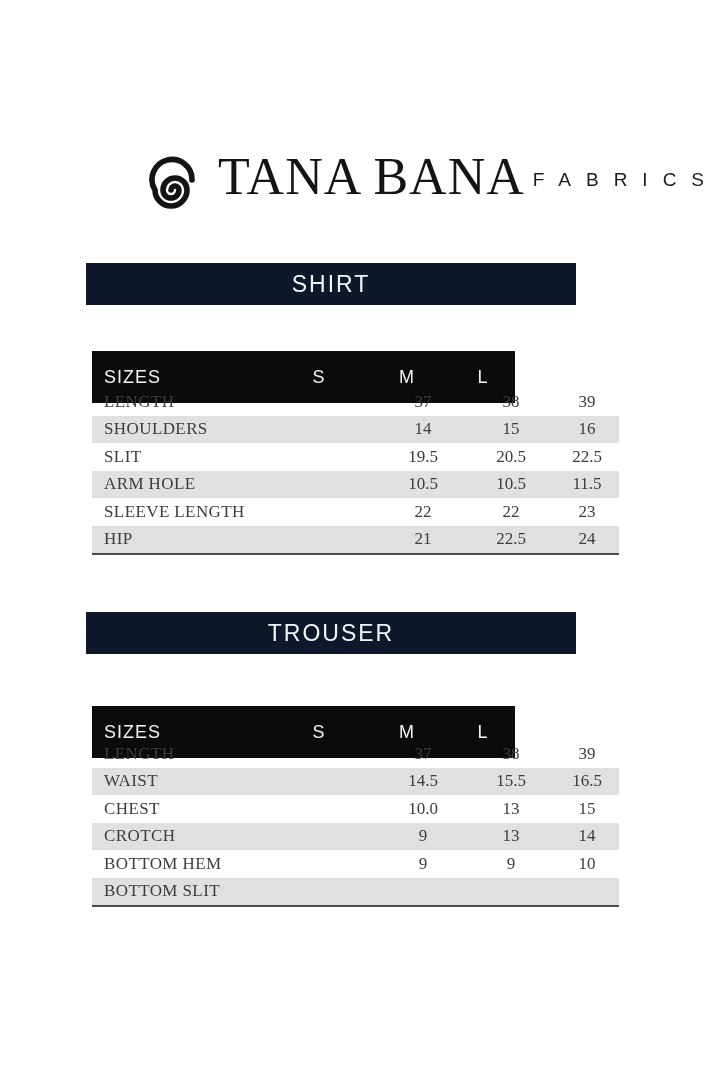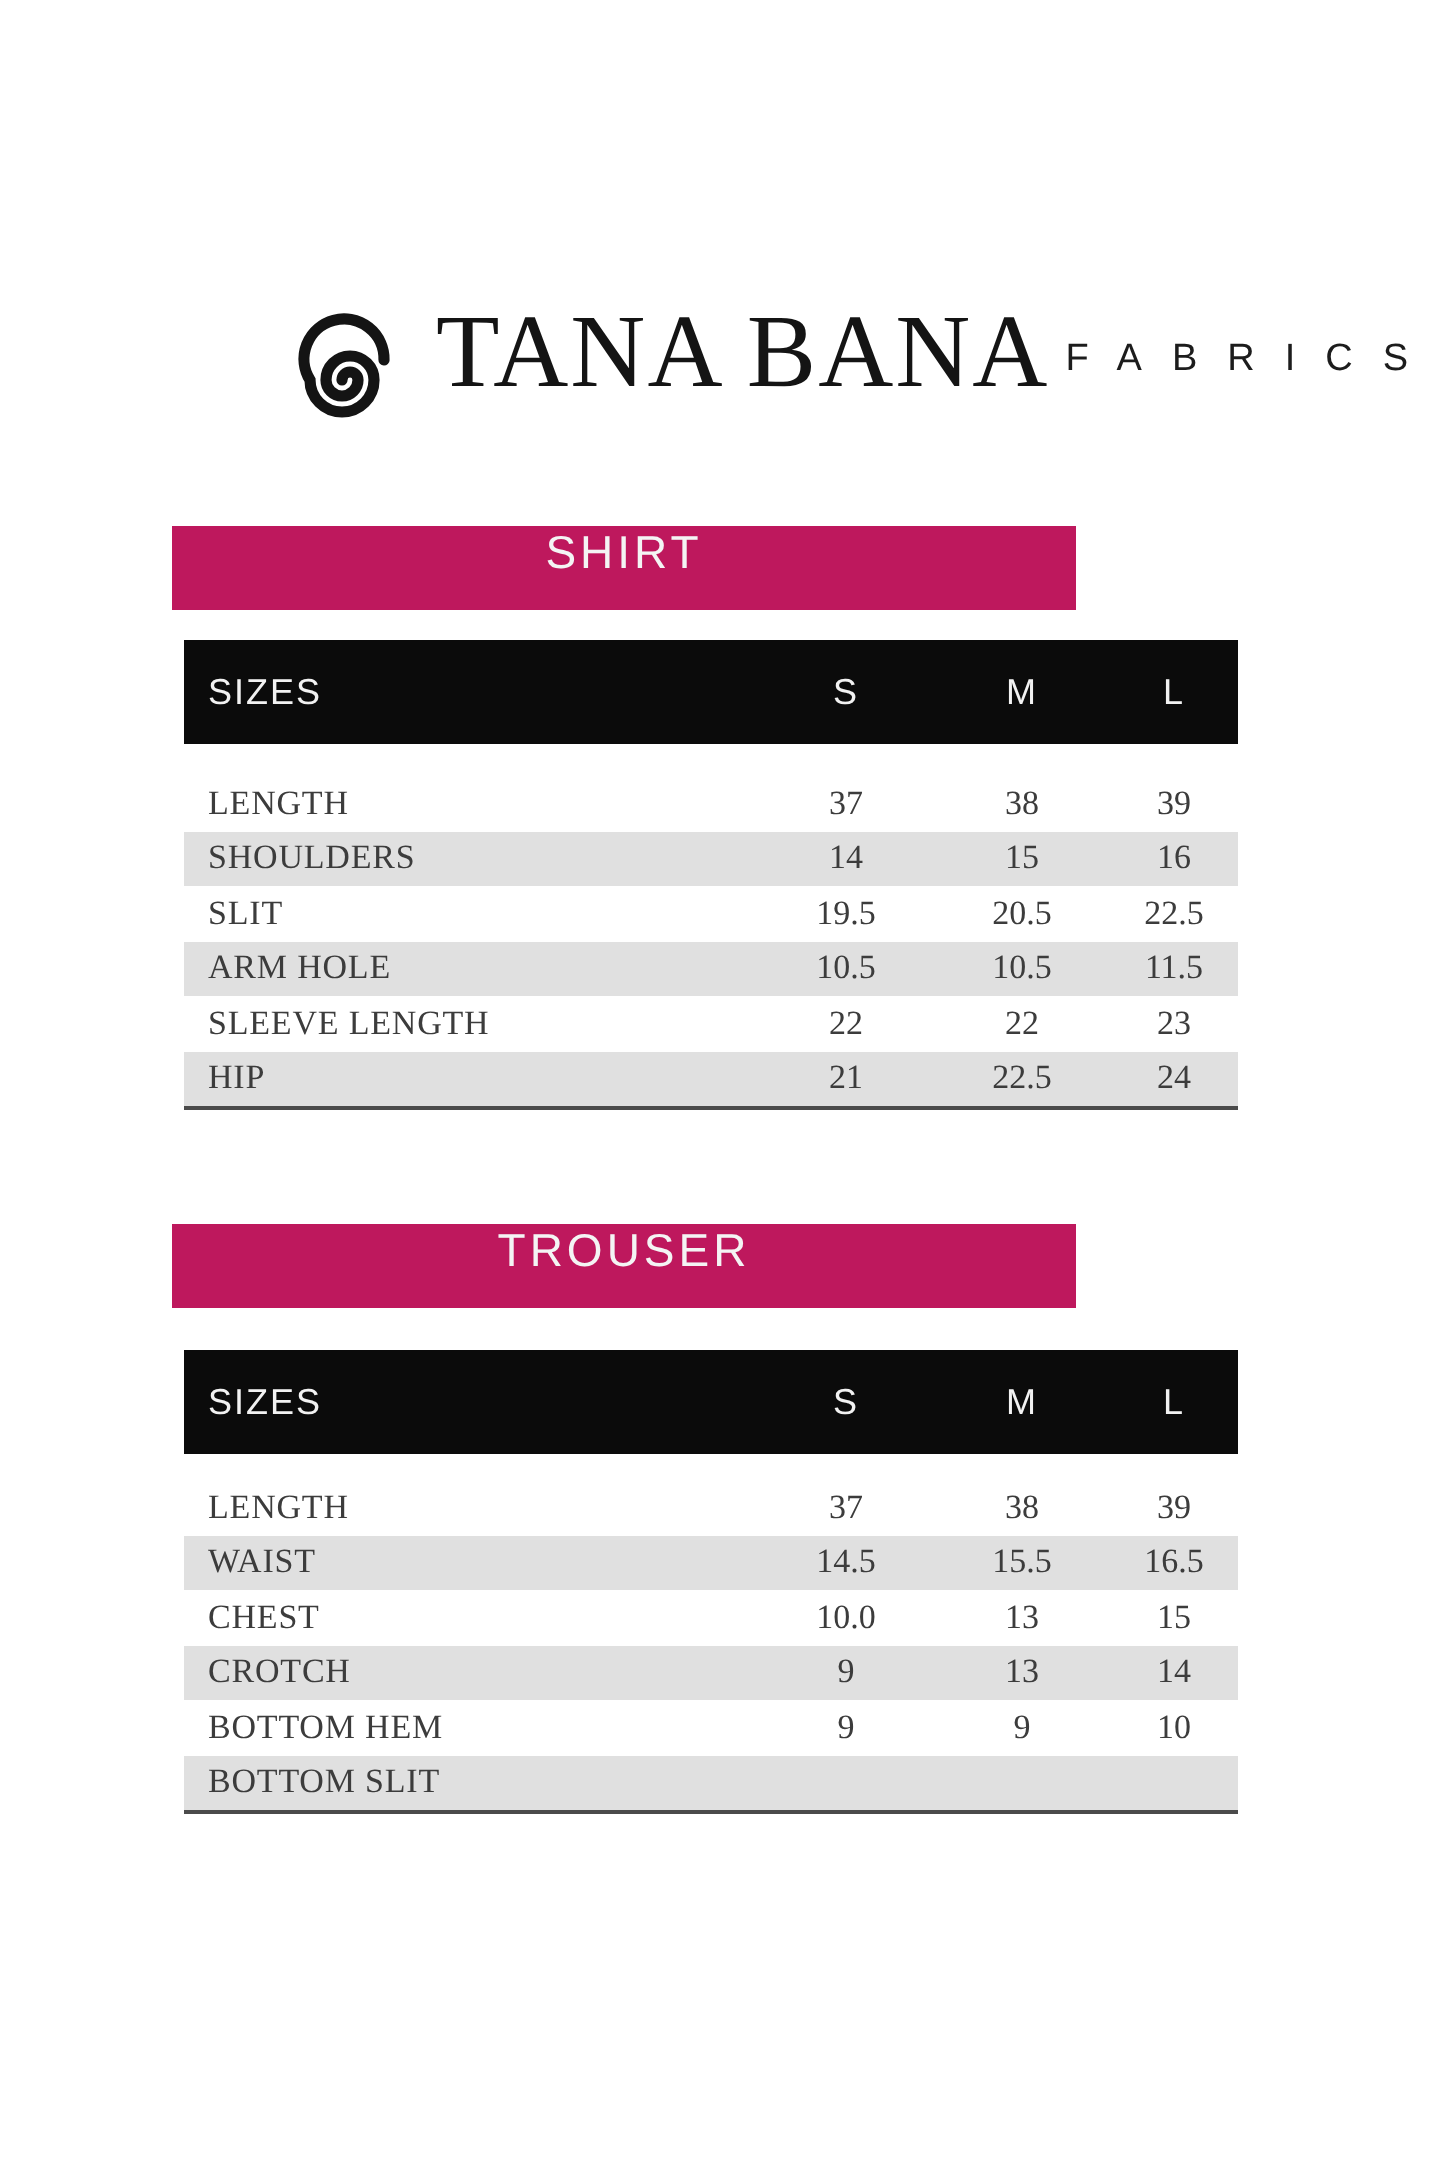--- a/index.html
+++ b/index.html
@@ -23,36 +23,36 @@
     color:#141414;letter-spacing:1px;white-space:nowrap;
   }
   .brand-sub{
     font-size:19px;line-height:19px;
     color:#1c1c1c;
     letter-spacing:15px;text-indent:8px;
     margin-top:5px;white-space:nowrap;
   }
   
   .title-bar{
-    position:absolute;left:86px;width:452px;height:42px;
-    background:#be185d;color:#f4f4f4;
-    display:flex;justify-content:center;
+    position:absolute;left:86px;width:490px;height:42px;
+    background:#0f172a;color:#f4f4f4;
+    display:flex;align-items:center;justify-content:center;
     font-size:23px;letter-spacing:2px;font-weight:400;
   }
   .t1{top:263px}
   .t2{top:612px}
   .grid4{
     display:grid;
     grid-template-columns:1fr 88px 88px 64px;
     align-items:center;
   }
   .sizes-bar{
-    position:absolute;left:92px;width:527px;height:52px;
+    position:absolute;left:92px;width:423px;height:52px;
     background:#0b0b0b;color:#f2f2f2;
-    font-size:18px;letter-spacing:1px;
+    font-size:18px;letter-spacing:1px;margin-top:31px;
   }
   .sz1{top:320px}
   .sz2{top:675px}
   .sizes-bar .label{padding-left:12px;}
   .sizes-bar .col{text-align:center;}
   
   .m-table{
     position:absolute;left:92px;width:527px;
     border-bottom:2px solid #4b4b4b;
   }

